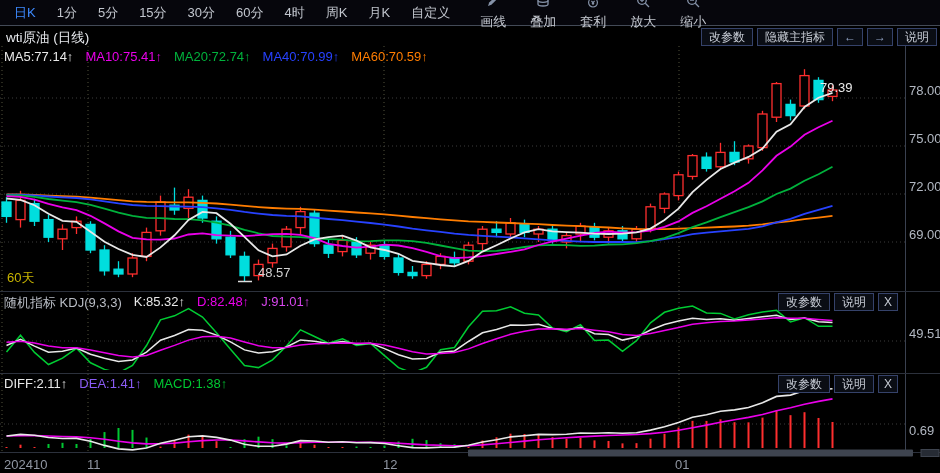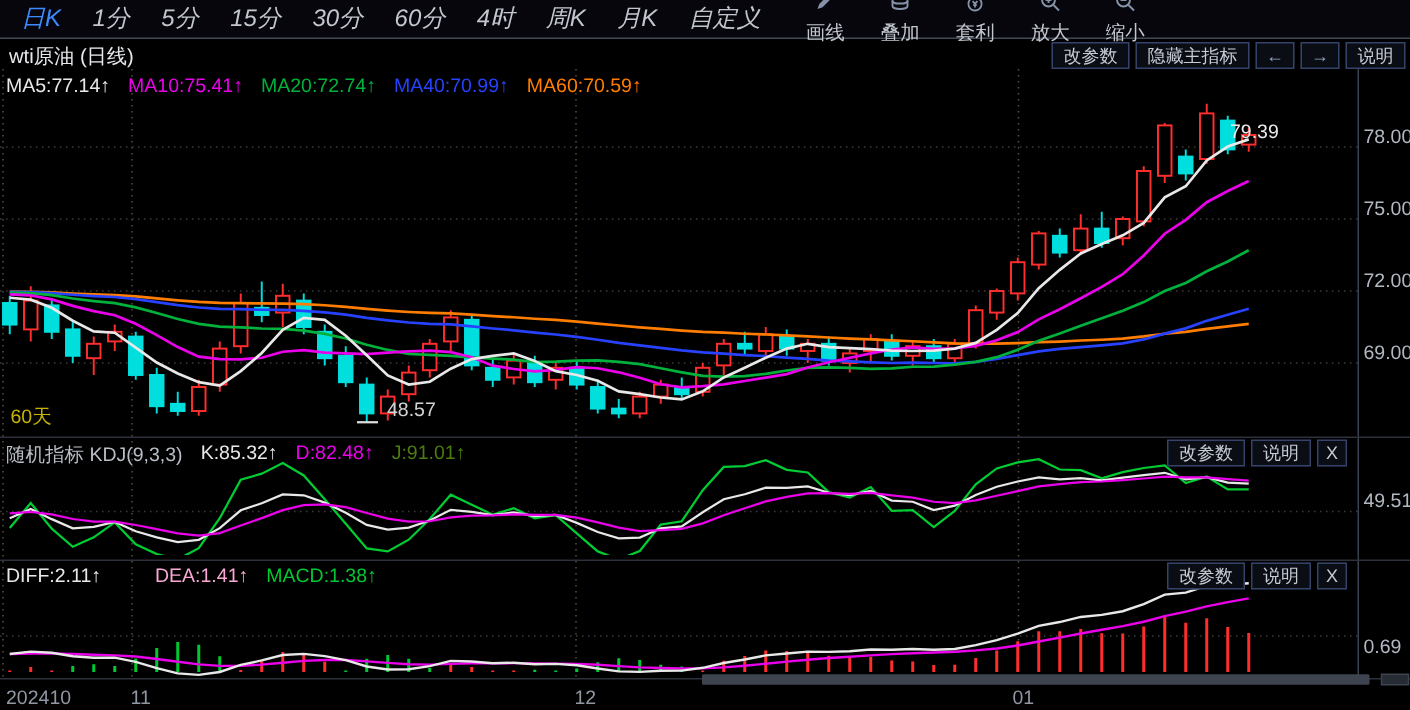--- a/index.html
+++ b/index.html
@@ -1,21 +1,21 @@
 <!DOCTYPE html>
 <html><head>
 <meta charset="utf-8">
 <style>
   html,body{margin:0;padding:0;}
   body{width:940px;height:473px;background:#000;overflow:hidden;position:relative;
        font-family:"Liberation Sans","DejaVu Sans",sans-serif;color:#ccc;}
   #toolbar{position:absolute;left:0;top:0;width:940px;height:26px;background:#06060c;
            border-bottom:1px solid #434a57;display:flex;align-items:center;padding-left:14px;
            box-sizing:border-box;z-index:5;}
-  .tb-item{font-size:16px;color:#c2c6ce;margin-right:21px;cursor:pointer;white-space:nowrap;font-style:italic;}
+  .tb-item{font-size:13px;color:#c2c6ce;margin-right:21px;cursor:pointer;white-space:nowrap;}
   .tb-item.active{color:#3d8aff;}
   .tool{display:flex;align-items:center;gap:5px;margin-right:24px;font-size:13px;color:#c2c6ce;cursor:pointer;flex-direction:column;}
   .tool svg{display:block;}
   #titlebar{position:absolute;left:0;top:27px;width:940px;height:20px;z-index:5;}
   #symbol-title{position:absolute;left:6px;top:2px;font-size:13.5px;color:#e6e8ec;white-space:nowrap;}
   #title-buttons{position:absolute;right:3px;top:1px;display:flex;gap:4px;}
   .btn{border:1px solid #35426a;background:#0a0d14;color:#c6cbd4;font-size:12px;height:18px;
        line-height:16px;padding:0 7px;box-sizing:border-box;cursor:pointer;white-space:nowrap;}
   .btn.arrow{color:#93a4c6;font-weight:bold;padding:0 6px;}
   .ind-header{position:absolute;left:4px;font-size:13px;display:flex;gap:12px;white-space:nowrap;z-index:4;}
@@ -336,31 +336,31 @@
   <span style="color: rgb(234, 0, 234);">MA10:75.41↑</span>
   <span style="color: rgb(0, 178, 60);">MA20:72.74↑</span>
   <span style="color: rgb(39, 66, 255);">MA40:70.99↑</span>
   <span style="color: rgb(255, 125, 0);">MA60:70.59↑</span>
 </div>
 
 <div class="ind-header" style="top:294px;">
   <span class="lbl">随机指标 KDJ(9,3,3)</span>
   <span style="color: rgb(232, 232, 232);">K:85.32↑</span>
   <span style="color: rgb(234, 0, 234);">D:82.48↑</span>
-  <span style="color: #4d7c0f; text-align: right;">J:91.01↑</span>
+  <span style="color: #d946ef; text-align: right;">J:91.01↑</span>
 </div>
 <div class="ind-buttons" style="right:42px;top:293px;">
   <span class="btn">改参数</span>
   <span class="btn">说明</span>
   <span class="btn" style="padding:0 5px">X</span>
 </div>
 
 <div class="ind-header" style="top:376px;">
   <span style="color: rgb(232, 232, 232);">DIFF:2.11↑</span>
-  <span style="color: #f9a8d4; margin-left: 24px;">DEA:1.41↑</span>
+  <span style="color: #8b5cf6;">DEA:1.41↑</span>
   <span style="color: rgb(0, 200, 50);">MACD:1.38↑</span>
 </div>
 <div class="ind-buttons" style="right:42px;top:375px;">
   <span class="btn">改参数</span>
   <span class="btn">说明</span>
   <span class="btn" style="padding:0 5px">X</span>
 </div>
 
 <div class="axis-lbl" style="top:83px;">78.00</div>
 <div class="axis-lbl" style="top:131px;">75.00</div>

